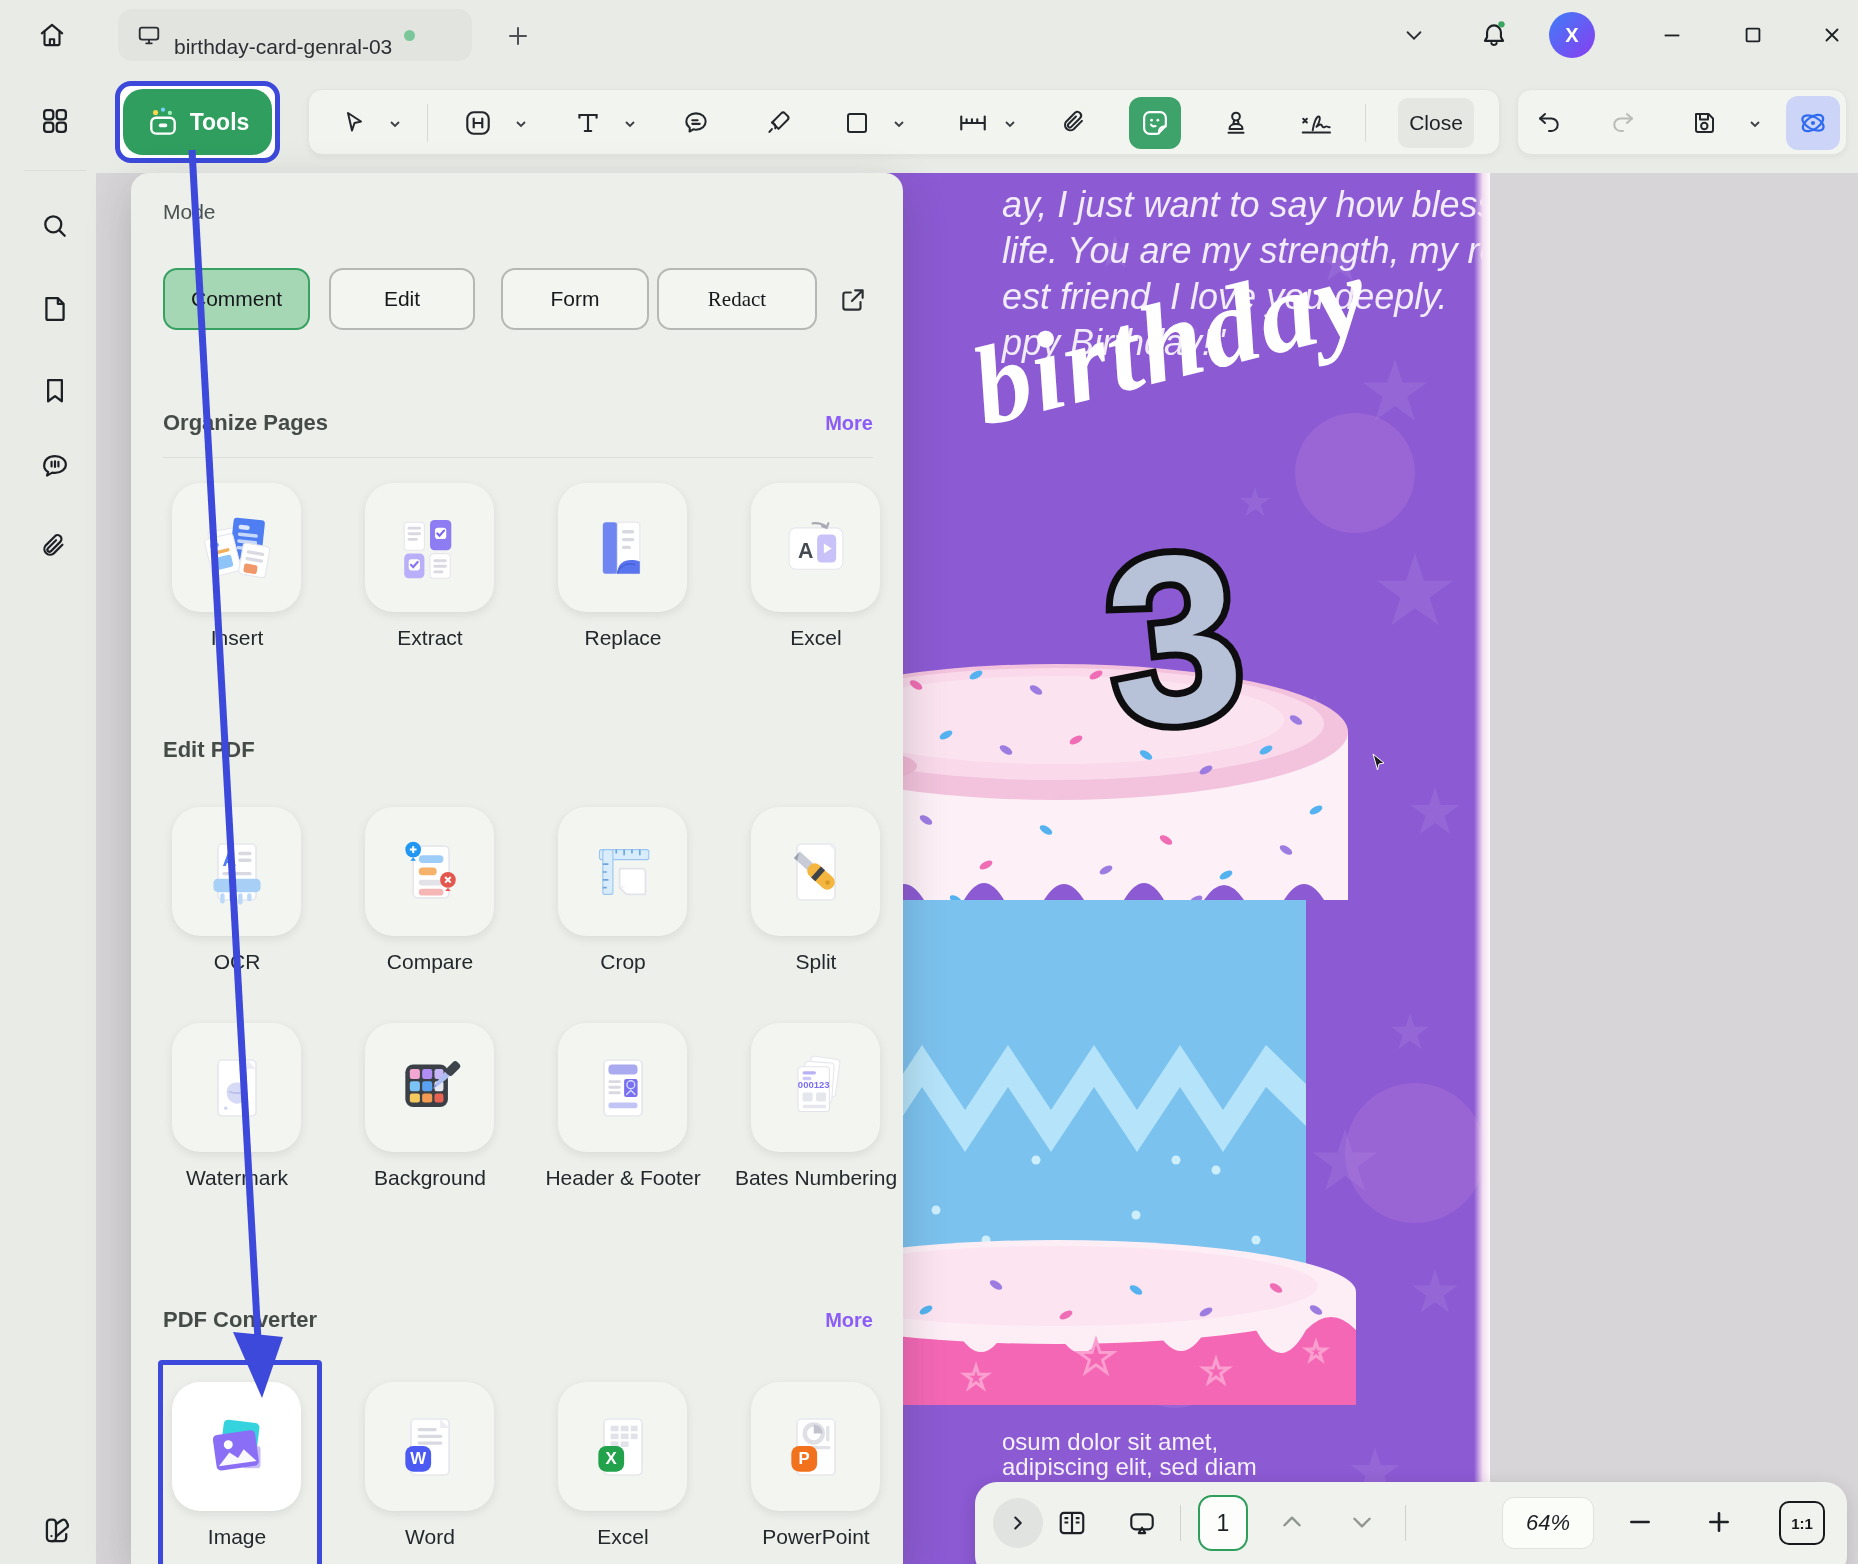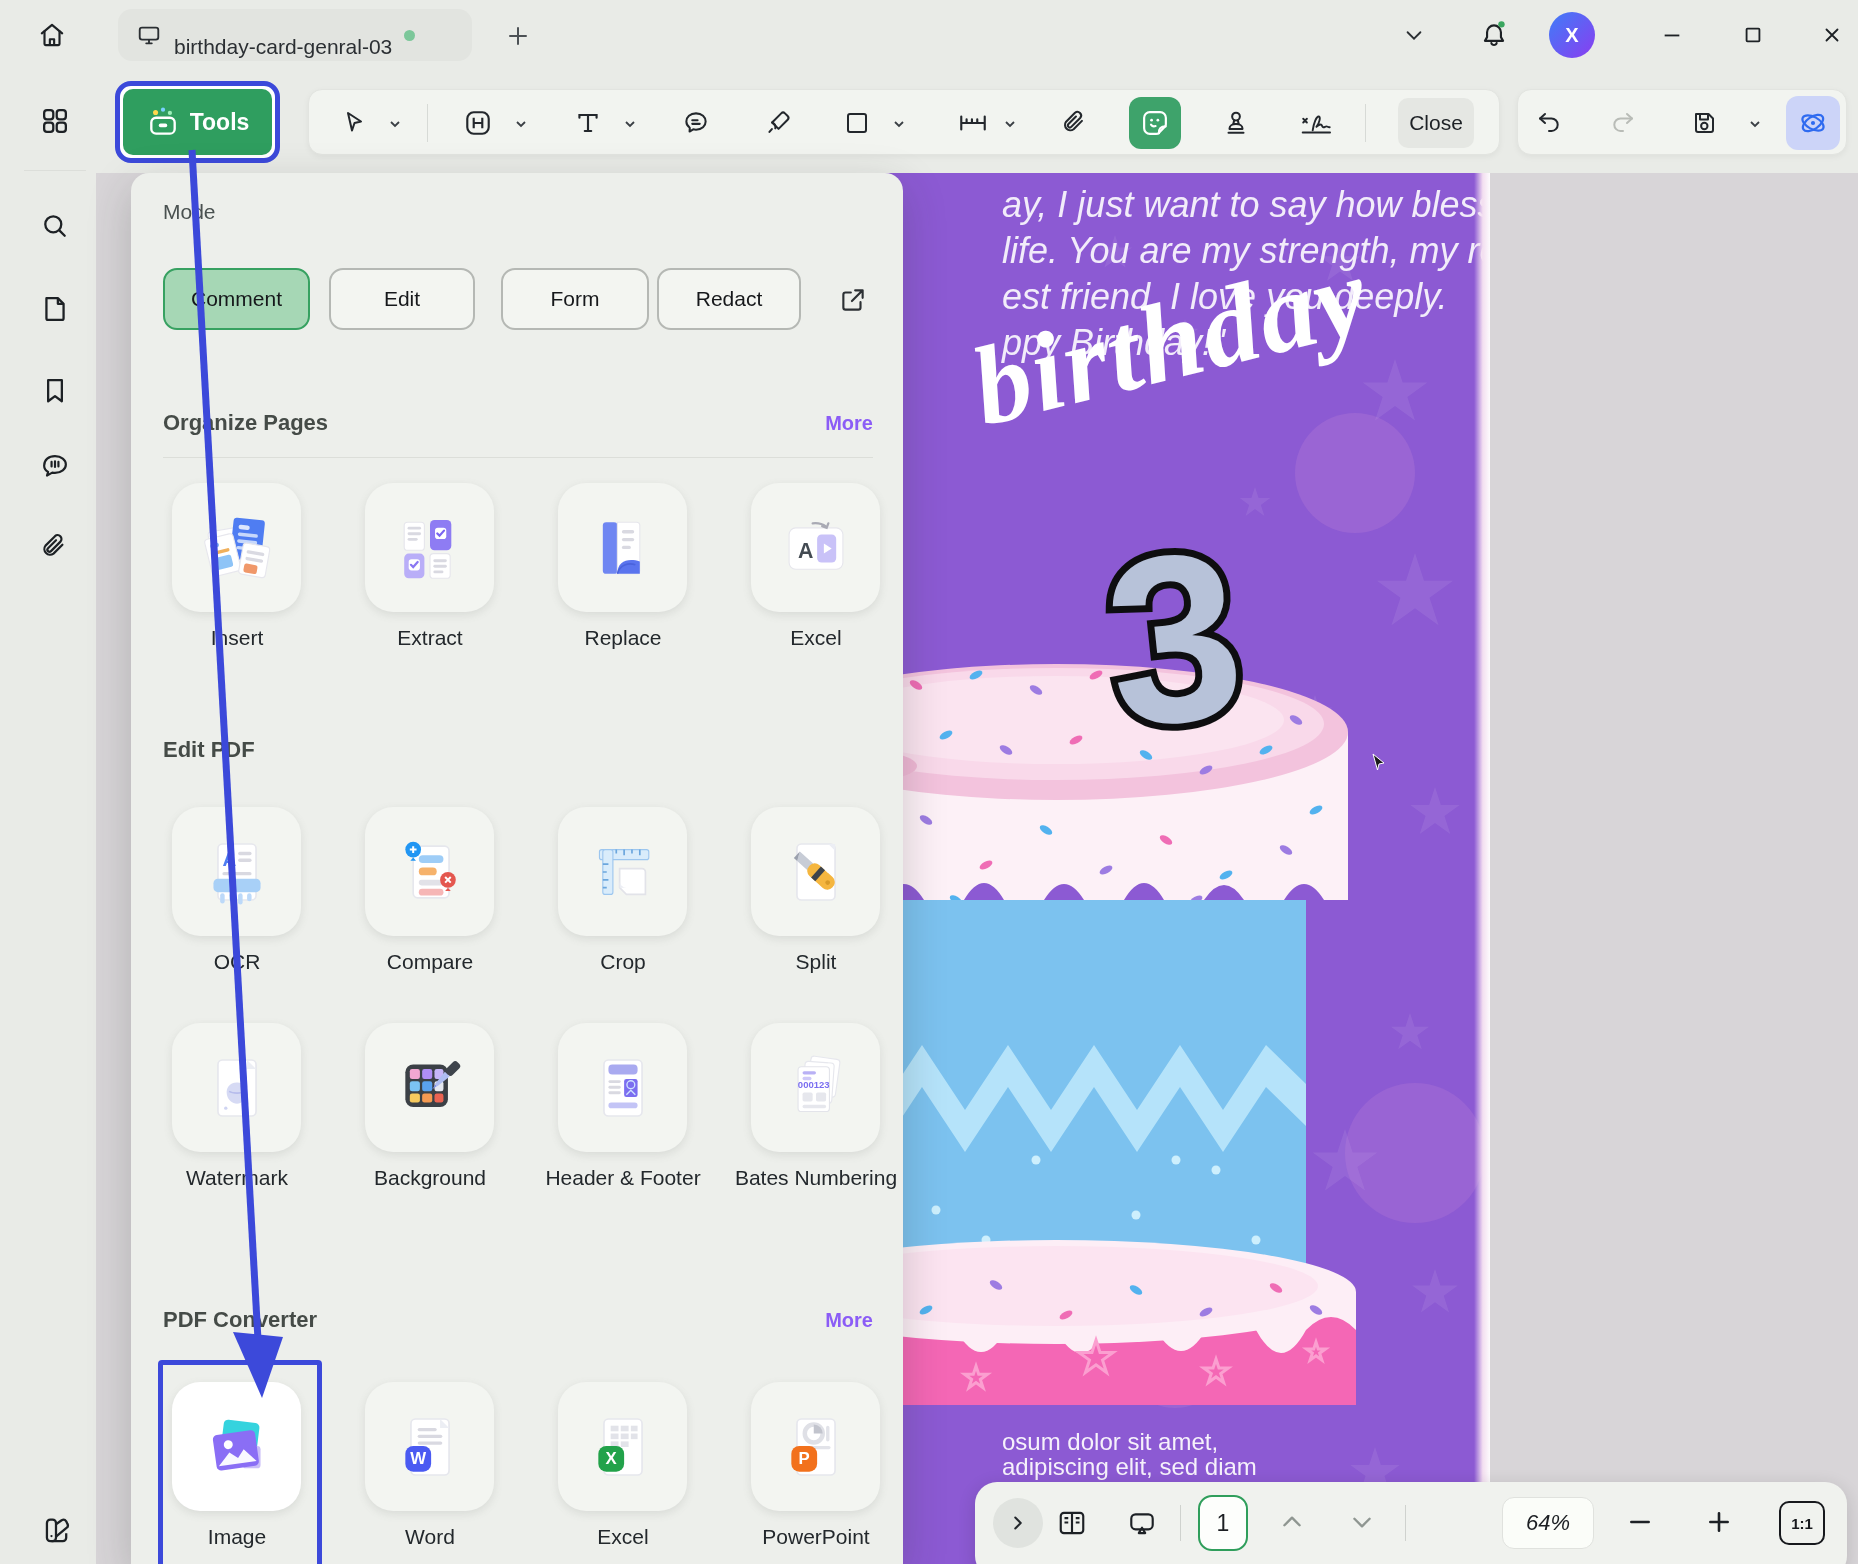--- a/index.html
+++ b/index.html
@@ -12,21 +12,21 @@
   #tab{position:absolute;left:118px;top:9px;width:354px;height:52px;background:#e2e4e0;border-radius:14px;display:flex;align-items:center;gap:12px;padding:0 18px;}
   #tab .tab-title{font-size:21px;color:#2b2f33;white-space:nowrap;margin-top:24px;}
   .green-dot{width:11px;height:11px;border-radius:50%;background:#7cc79a;}
   #avatar{position:absolute;left:1549px;top:12px;width:46px;height:46px;border-radius:50%;background:linear-gradient(135deg,#3f7df8,#8a3df0);color:#fff;display:flex;align-items:center;justify-content:center;font-size:20px;font-weight:bold;}
   
   .pill{position:absolute;top:89px;height:66px;background:#f2f4f0;border:1px solid #e2e4e0;border-radius:14px;box-shadow:0 2px 6px rgba(0,0,0,.05);}
   .ticon{position:absolute;top:13px;width:40px;height:40px;display:flex;align-items:center;justify-content:center;cursor:pointer;}
   .tchev{position:absolute;top:27px;width:14px;height:14px;cursor:pointer;}
   .tdiv{position:absolute;top:14px;width:1px;height:38px;background:#d7dad6;}
   #tools-wrap{position:absolute;left:115px;top:81px;width:165px;height:82px;border:5px solid #3c49da;border-radius:16px;background:#fff;padding:3px;}
-  #tools-btn{width:100%;height:100%;background:#2f9e5f;border-radius:10px;display:flex;align-items:center;justify-content:center;gap:10px;cursor:pointer;}
+  #tools-btn{width:100%;height:100%;background:#2f9e5f;border-radius:20px;display:flex;align-items:center;justify-content:center;gap:10px;cursor:pointer;}
   #tools-btn span{color:#fff;font-size:23px;font-weight:bold;}
   .close-btn{position:absolute;left:1089px;top:8px;width:76px;height:50px;background:#e5e7e3;border-radius:10px;display:flex;align-items:center;justify-content:center;font-size:21px;color:#1d2125;cursor:pointer;}
   
   .sbicon{position:absolute;left:39px;width:32px;height:32px;cursor:pointer;}
   
   #viewer{position:absolute;left:96px;top:173px;width:1762px;height:1391px;background:#d8d5d8;}
   #page{position:absolute;left:659px;top:0;width:735px;height:1391px;background:#8c5ad3;overflow:hidden;}
   #page-edge{position:absolute;right:0;top:0;width:16px;height:100%;background:linear-gradient(90deg,rgba(255,255,255,0),#f3dff0 55%,#fdfbfd);}
   .quote{position:absolute;left:247px;top:9px;width:560px;font-size:36px;line-height:46px;font-style:italic;color:#f2ecfa;}
   .lorem{position:absolute;left:247px;top:1256px;width:420px;font-size:24px;line-height:25px;color:#f6f1fb;}
@@ -460,21 +460,21 @@
       <circle cx="11" cy="19.5" r="1" fill="#1d2125" stroke="none"></circle>
     </svg>
   </div>
 
   <div id="panel">
     <div class="p-label" style="top:27px">Mode</div>
     <div id="mode-buttons">
         <div class="mode-btn active" style="left: 32px; width: 147px;">Comment</div>
         <div class="mode-btn" style="left: 198px; width: 146px;">Edit</div>
         <div class="mode-btn" style="left: 370px; width: 148px;">Form</div>
-        <div class="mode-btn" style="left: 526px; width: 144px;">Redact</div>
+        <div class="mode-btn" style="left: 526px; width: 160px; font-family: Liberation Serif, serif;">Redact</div>
       </div>
     <div class="iconbtn abs" style="left:700px;top:105px;width:44px;height:44px">
       <svg width="30" height="30" viewBox="0 0 28 28" fill="none" stroke="#2c3034" stroke-width="2" stroke-linecap="round" stroke-linejoin="round">
           <path d="M12 7 H7 a2 2 0 0 0-2 2 v12 a2 2 0 0 0 2 2 h12 a2 2 0 0 0 2-2 v-5"></path>
           <path d="M16 5 h7 v7 M23 5 L13 15"></path>
         </svg>
     </div>
     <div class="p-div"></div>
 
     <div class="sec-head" style="top:237px">

